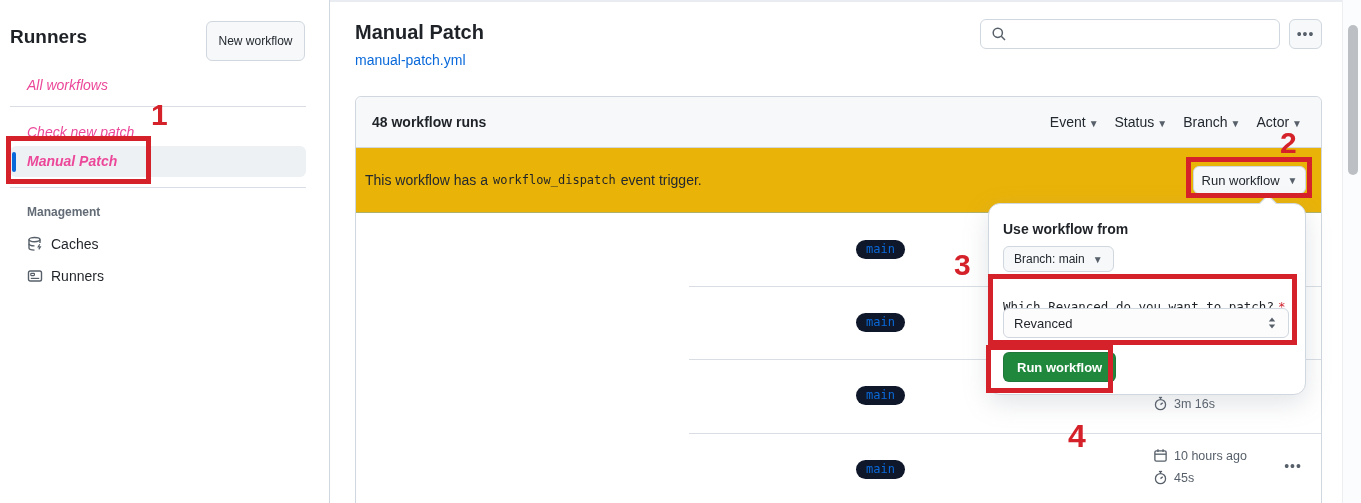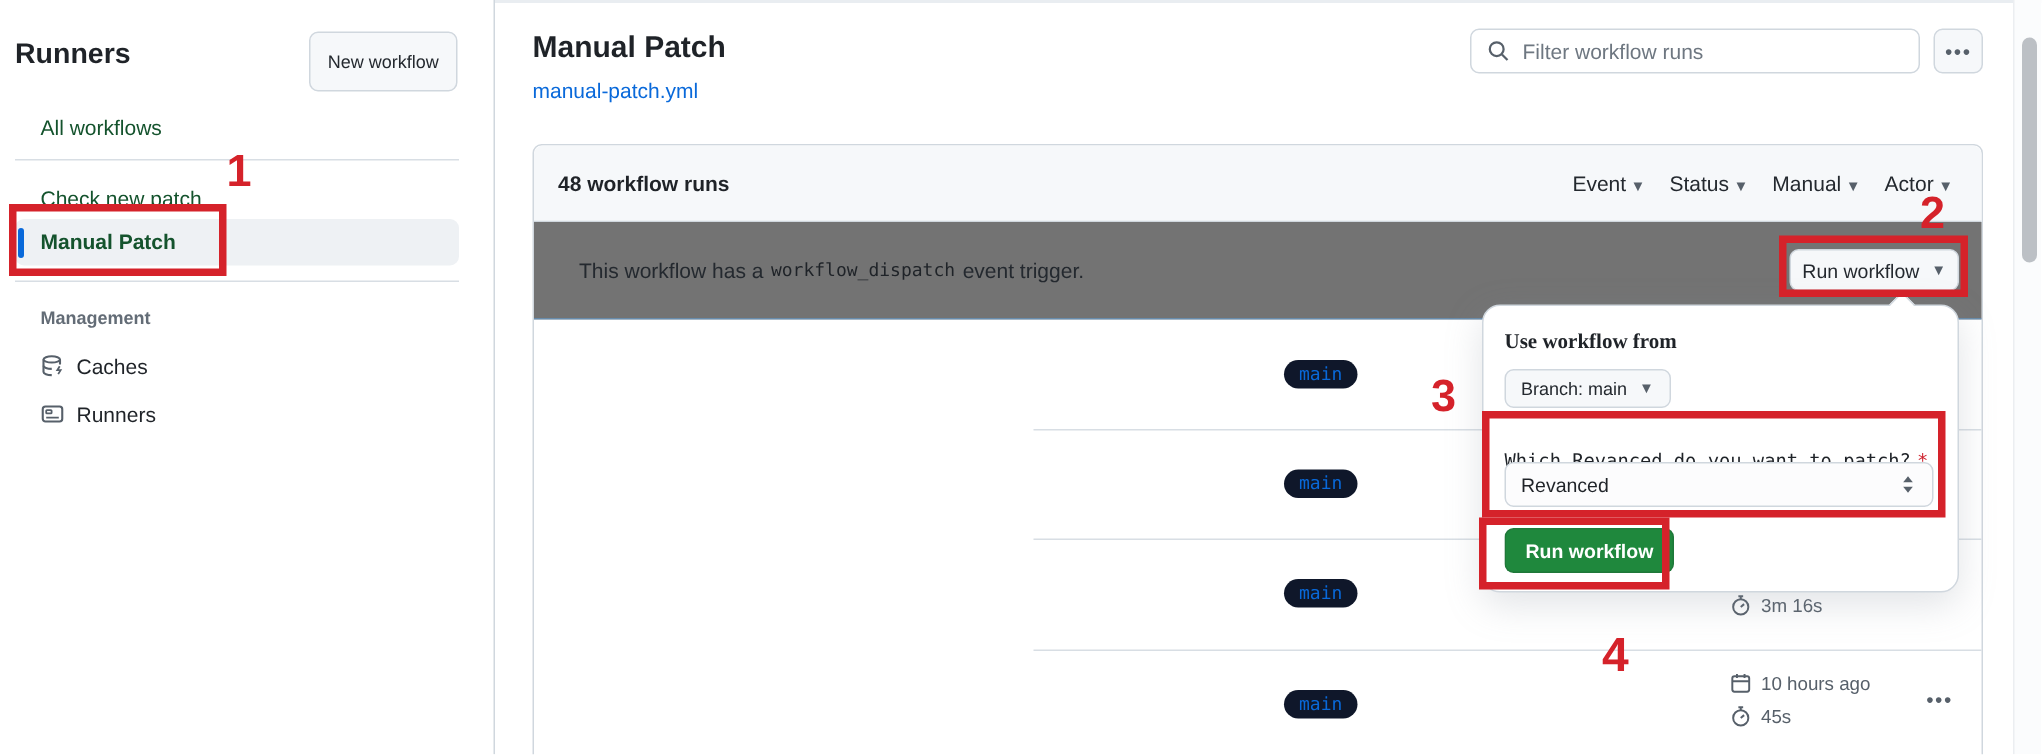--- a/index.html
+++ b/index.html
@@ -9,21 +9,21 @@
   
   .top-hairline { position:absolute; left:0; top:0; width:100%; height:2px; background:#e9edf1; }
   .top-orange   { position:absolute; left:222px; top:0; width:88px; height:3px; background:#fb7252; }
 
   
   .sidebar { position:absolute; left:0; top:0; width:330px; height:503px; border-right:1px solid #d0d7de; background:#fff; }
   .sidebar-title { position:absolute; left:10px; top:26px; font-size:19px; font-weight:700; color:#1f2328; }
   .btn { display:inline-flex; align-items:center; justify-content:center; background:#f6f8fa; border:1px solid #d0d7de;
          border-radius:6px; color:#24292f; cursor:pointer; font-family:inherit; }
   .new-workflow { position:absolute; left:206px; top:21px; width:99px; height:40px; font-size:12px; }
-  .nav-link { position:absolute; left:27px; font-size:14px; color:#14532d; cursor:pointer; }
+  .nav-link { position:absolute; left:27px; font-size:14px; color:#ec4899; cursor:pointer;font-style:italic; }
   .sb-divider { position:absolute; left:10px; width:296px; border-top:1px solid #d8dee4; }
   .selected-row { position:absolute; left:10px; top:146px; width:296px; height:31px; background:#eef1f4; border-radius:6px; }
   .accent-bar { position:absolute; left:12px; top:152px; width:4px; height:20px; background:#0969da; border-radius:2px; }
   .section-label { position:absolute; left:27px; top:205px; font-size:12px; font-weight:600; color:#636c76; }
   .mgmt-item { position:absolute; left:27px; display:flex; align-items:center; gap:8px; font-size:14px; color:#1f2328; cursor:pointer; }
   .mgmt-item svg { flex:0 0 auto; }
 
   
   .page-title { position:absolute; left:355px; top:21px; font-size:20px; font-weight:600; color:#1f2328; }
   .file-link { position:absolute; left:355px; top:52px; font-size:14px; color:#0969da; cursor:pointer; }
@@ -36,40 +36,40 @@
   
   .runs-table { position:absolute; left:355px; top:96px; width:967px; height:411px; border:1px solid #d0d7de;
                 border-radius:6px 6px 0 0; background:#fff; overflow:visible; }
   .t-header { position:absolute; left:0; top:0; right:0; height:51px; background:#f6f8fa; border-bottom:1px solid #d0d7de;
               border-radius:6px 6px 0 0; display:flex; align-items:center; padding:0 19px 0 16px; }
   .runs-count { font-size:14px; font-weight:600; color:#1f2328; }
   .filters { margin-left:auto; display:flex; gap:16px; }
   .filter-btn { font-size:14px; color:#24292f; cursor:pointer; background:none; border:none; font-family:inherit; }
   .filter-btn .caret, .dd-caret { font-size:10px; color:#57606a; margin-left:3px; }
 
-  .t-banner { position:absolute; left:0; top:51px; right:0; height:65px; background:#737373;
-              border-bottom:1px solid rgba(84,174,255,.4); display:flex; align-items:center; padding-left:30px; font-size:14px; color:#24292f; }
+  .t-banner { position:absolute; left:0; top:51px; right:0; height:65px; background:#eab308;
+              border-bottom:1px solid rgba(84,174,255,.4); display:flex; align-items:center; padding-left:9px; font-size:14px; color:#24292f; }
   .t-banner code { font-family:"DejaVu Sans Mono", monospace; font-size:12px; margin:0 5px; color:#1f2328; }
   .run-workflow-dd { position:absolute; left:837px; top:18px; width:113px; height:28px; font-size:13px; gap:5px; }
 
   .rows { position:absolute; left:0; top:116px; right:0; bottom:0; }
   .run-row { position:absolute; left:0; right:0; }
   .row-divider { position:absolute; left:333px; right:0; top:0; border-top:1px solid #d8dee4; }
   .branch-badge { position:absolute; left:500px; top:27px; background:#0f172a; color:#0969da; font-family:"DejaVu Sans Mono", monospace;
                   font-size:12px; padding:2px 10px 3px; border-radius:2em; cursor:pointer; }
   .meta { position:absolute; left:797px; display:flex; align-items:center; gap:6px; font-size:12.5px; color:#57606a; }
   .row-kebab { position:absolute; left:922px; top:22px; width:30px; height:22px; border:none; background:none; color:#57606a;
                font-size:14px; letter-spacing:1px; cursor:pointer; }
 
   
   .run-panel { position:absolute; left:988px; top:203px; width:318px; height:192px; background:#fff; border:1px solid #d0d7de;
                border-radius:12px; box-shadow:0 8px 24px rgba(140,149,159,.25); z-index:40; }
   .panel-caret { position:absolute; left:273px; top:-7px; width:12px; height:12px; background:#fff;
                  border-left:1px solid #d0d7de; border-top:1px solid #d0d7de; transform:rotate(45deg); }
-  .use-from { position:absolute; left:14px; top:17px; font-size:14px; font-weight:600; color:#1f2328;font-family:Liberation Serif, serif; }
+  .use-from { position:absolute; left:14px; top:17px; font-size:14px; font-weight:600; color:#1f2328; }
   .branch-btn { position:absolute; left:14px; top:42px; height:26px; padding:0 10px; font-size:12px; gap:5px; }
   .input-label { position:absolute; left:14px; top:83px; font-family:"DejaVu Sans Mono", monospace; font-size:12.5px; font-weight:400; color:#1f2328;margin-top:12px; }
   .input-label .req { color:#cf222e; margin-left:4px; }
   .rv-select { position:absolute; left:14px; top:104px; width:286px; height:30px; background:#fcfcfd; border:1px solid #d0d7de;
                border-radius:6px; display:flex; align-items:center; padding:0 10px; font-size:13px; color:#1f2328; cursor:pointer; }
   .rv-select svg { margin-left:auto; }
   .green-btn { position:absolute; left:14px; top:148px; height:30px; padding:0 13px; background:#1f883d; border:1px solid rgba(31,35,40,.15);
                border-radius:6px; color:#fff; font-size:13px; font-weight:600; display:inline-flex; align-items:center; cursor:pointer; font-family:inherit; }
 
   
@@ -133,32 +133,31 @@
   <h1 class="page-title">Manual Patch</h1>
   <a class="file-link">manual-patch.yml</a>
 
   <div class="search-box">
     <span>
       <svg width="16" height="16" viewBox="0 0 16 16" fill="none" stroke="#57606a" stroke-width="1.5">
         <circle cx="6.8" cy="6.8" r="4.6"></circle>
           <path d="M10.3 10.3L14 14"></path>
       </svg>
     </span>
-    <input type="text" placeholder="Filter workflow runs" style="">
   </div>
   <button class="btn kebab-top">•••</button>
 
   <div class="runs-table">
 
     <div class="t-header">
       <span class="runs-count">48 workflow runs</span>
       <div class="filters">
         <button class="filter-btn"><span>Event</span><span class="caret">▼</span></button>
         <button class="filter-btn"><span>Status</span><span class="caret">▼</span></button>
-        <button class="filter-btn"><span>Manual</span><span class="caret">▼</span></button>
+        <button class="filter-btn"><span>Branch</span><span class="caret">▼</span></button>
         <button class="filter-btn"><span>Actor</span><span class="caret">▼</span></button>
       </div>
     </div>
 
     <div class="t-banner">
       <span>This workflow has a</span>
       <code>workflow_dispatch</code>
       <span>event trigger.</span>
       <button class="btn run-workflow-dd">
         <span>Run workflow</span>

